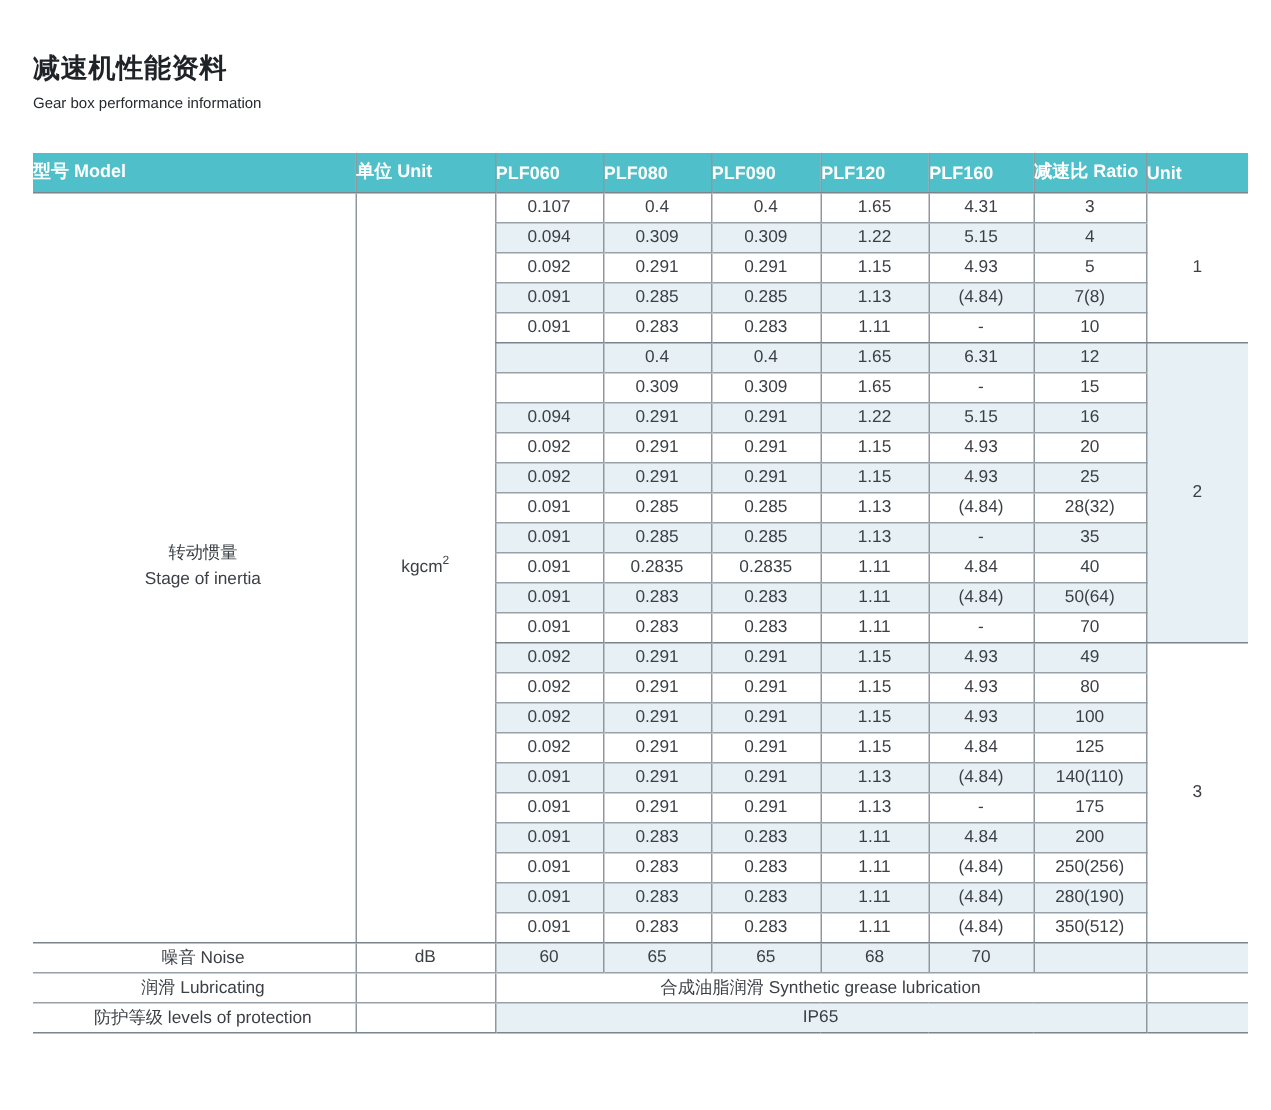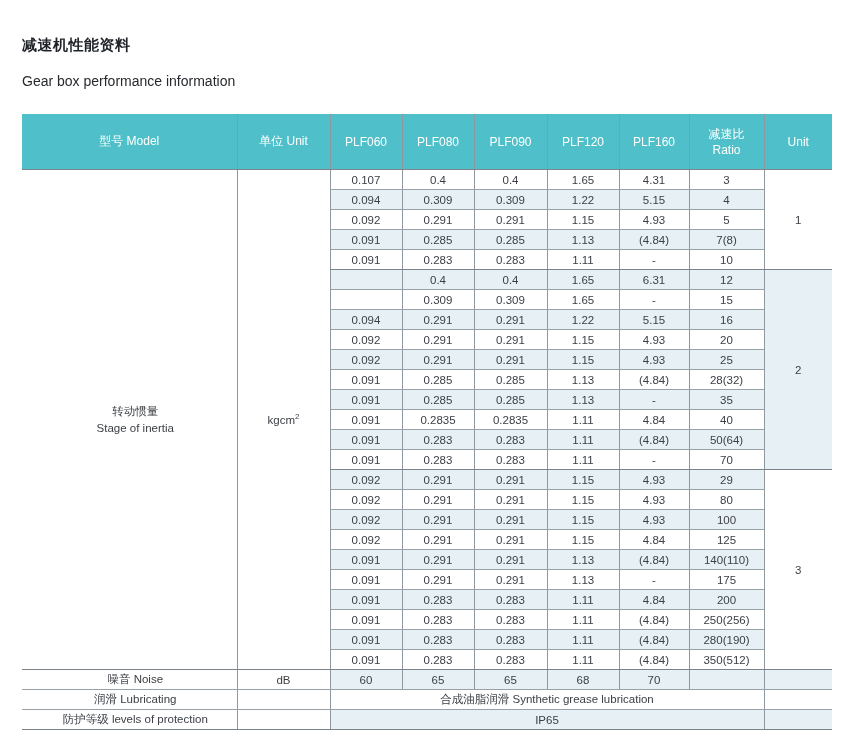--- a/index.html
+++ b/index.html
@@ -12,36 +12,36 @@
   }
   *{box-sizing:border-box;}
   html,body{margin:0;padding:0;background:#ffffff;}
   body{
     width:847px;height:740px;overflow:hidden;
     font-family:"Liberation Sans","DejaVu Sans",sans-serif;
     color:var(--txt);
   }
   .page{padding:34px 15px 0 22px;}
   .title-zh{
-    margin:0 0 16px 0;font-size:15px;line-height:22px;
+    margin:0 0 4px 0;font-size:18px;line-height:22px;
     font-weight:bold;color:#1f2328;letter-spacing:.5px;
   }
   .title-en{
-    margin:0 0 23px 0;font-size:14px;line-height:19px;
+    margin:0 0 23px 0;font-size:10px;line-height:19px;
     font-weight:normal;color:#26292e;
   }
   table.perf{
     border-collapse:collapse;table-layout:fixed;width:810px;
     font-size:11.5px;color:var(--txt);
   }
   th{
-    background:var(--teal);color:#ffffff;font-weight:normal;
-    height:26px;font-size:12px;text-align:center;
+    background:var(--teal);color:#ffffff;font-weight:bold;
+    height:26px;font-size:12px;text-align:left;
     border-bottom:1px solid var(--dline);
-    padding:12px;
+    padding:0;
   }
   td{
     height:20px;text-align:center;vertical-align:middle;
     padding:0 2px;white-space:nowrap;
   }
   .bl{border-left:1px solid var(--vline);}
   .bb{border-bottom:1px solid var(--hline);}
   .bbd{border-bottom:1px solid var(--dline);}
   .tint{background:var(--alt);}
   .left{text-align:center;padding-left:14px;}
@@ -208,21 +208,21 @@
           <td class="bl bbd">1.11</td>
           <td class="bl bbd">-</td>
           <td class="bl bbd">70</td>
         </tr>
         <tr>
           <td class="bl bb tint">0.092</td>
           <td class="bl bb tint">0.291</td>
           <td class="bl bb tint">0.291</td>
           <td class="bl bb tint">1.15</td>
           <td class="bl bb tint">4.93</td>
-          <td class="bl bb tint">29</td>
+          <td class="bl bb tint">49</td>
           <td class="bl bbd" rowspan="10">3</td>
         </tr>
         <tr>
           <td class="bl bb">0.092</td>
           <td class="bl bb">0.291</td>
           <td class="bl bb">0.291</td>
           <td class="bl bb">1.15</td>
           <td class="bl bb">4.93</td>
           <td class="bl bb">80</td>
         </tr>

